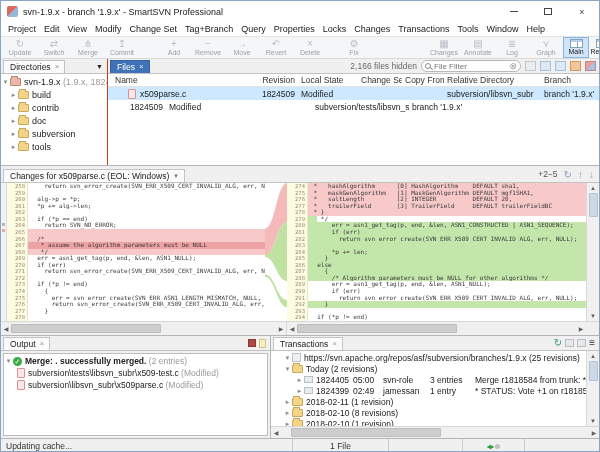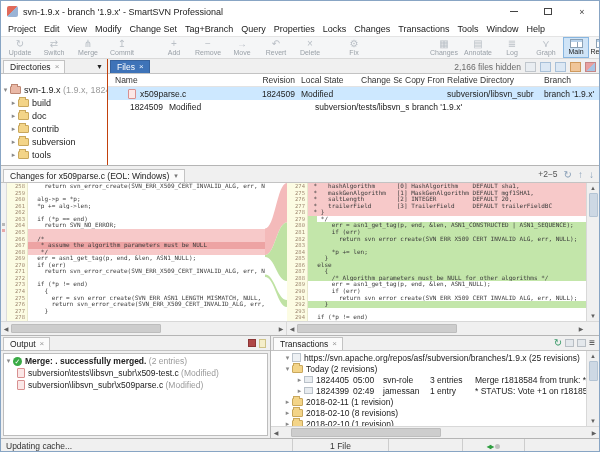--- a/index.html
+++ b/index.html
@@ -43,21 +43,21 @@
   .tabbar { height:15px; background:#f0f0f0; border-bottom:1px solid #c3c3c3; display:flex; align-items:flex-end; flex:none; }
   .tab { font-size:8.5px; padding:1px 5px 1px 6px; margin-left:2px; background:#fbfbfb;
     border:1px solid #c3c3c3; border-bottom:none; display:flex; align-items:center; gap:4px; white-space:nowrap; }
   .tab .x { color:#999; font-size:8px; line-height:8px; }
   .tab.blue { background:#3e73b8; color:#fff; border-color:#35619c; }
   .tab.blue .x { color:#e8f0fa; }
   
   .upper { height:107px; display:flex; flex:none; border-bottom:1px solid #b5b5b5; }
   .dirs { width:107px; border-right:1px solid #c2410c; display:flex; flex-direction:column; background:#fff; }
   .panel-menu-arrow { margin-left:auto; margin-right:4px; font-size:7px; color:#222; align-self:center; }
-  .tree { flex:1; background:#fff; padding-top:1px; overflow:hidden;margin-top:8px; }
+  .tree { flex:1; background:#fff; padding-top:1px; overflow:hidden; }
   .trow { height:13px; display:flex; align-items:center; white-space:nowrap; }
   .arr { width:9px; text-align:center; font-size:7px; color:#8a8a8a; flex:none; }
   .folder { width:11px; height:8px; background:#f3d488; border:1px solid #c9a75c; border-radius:1px; margin-right:3px; position:relative; flex:none; }
   .folder::before { content:""; position:absolute; top:-3px; left:0; width:5px; height:2px; background:#f3d488; border:1px solid #c9a75c; border-bottom:none; }
   .folder.rootmod { background:#e9b8a6; border-color:#bd8672; } .folder.rootmod::before { background:#e9b8a6; border-color:#bd8672; }
   .muted { color:#9a9a9a; }
   .files { flex:1; display:flex; flex-direction:column; background:#fff; min-width:0; }
   .files-extra { margin-left:auto; display:flex; align-items:center; gap:4px; padding-right:3px; padding-bottom:1px; }
   .hidden-info { color:#6a6a6a; font-size:8.5px; white-space:nowrap; }
   .filter { width:100px; height:12px; background:#fff; border:1px solid #b9b9b9; border-radius:6px; display:flex; align-items:center; padding:0 3px; gap:3px; }
@@ -277,26 +277,26 @@
       <div>
 
       <div class="trow" style="padding-left:8px;">
             <span class="arr">▸</span>
             <span class="folder"></span>
             <span>build</span>
           </div>
           <div class="trow" style="padding-left:8px;">
             <span class="arr">▸</span>
             <span class="folder"></span>
-            <span>doc</span>
+            <span>contrib</span>
           </div>
           <div class="trow" style="padding-left:8px;">
             <span class="arr">▸</span>
             <span class="folder"></span>
-            <span>contrib</span>
+            <span>doc</span>
           </div>
           <div class="trow" style="padding-left:8px;">
             <span class="arr">▸</span>
             <span class="folder"></span>
             <span>subversion</span>
           </div>
           <div class="trow" style="padding-left:8px;">
             <span class="arr">▸</span>
             <span class="folder"></span>
             <span>tools</span>
@@ -306,20 +306,25 @@
   </div>
 
   <div class="files">
     <div class="tabbar">
       <div class="tab blue">
         <span>Files</span>
         <span class="x">×</span>
       </div>
       <div class="files-extra">
         <span class="hidden-info">2,166 files hidden</span>
+        <div class="filter">
+          <span class="mag"></span>
+          <input placeholder="File Filter" style="">
+          <span class="clear-x">⊗</span>
+        </div>
         <span class="mini-ic"></span>
         <span class="mini-ic blue"></span>
         <span class="mini-ic blue"></span>
         <span class="mini-ic orange"></span>
         <span class="mini-ic red"></span>
       </div>
     </div>
     <div class="ftable">
       <div class="frow head">
         <span class="fc c0">Name</span>

